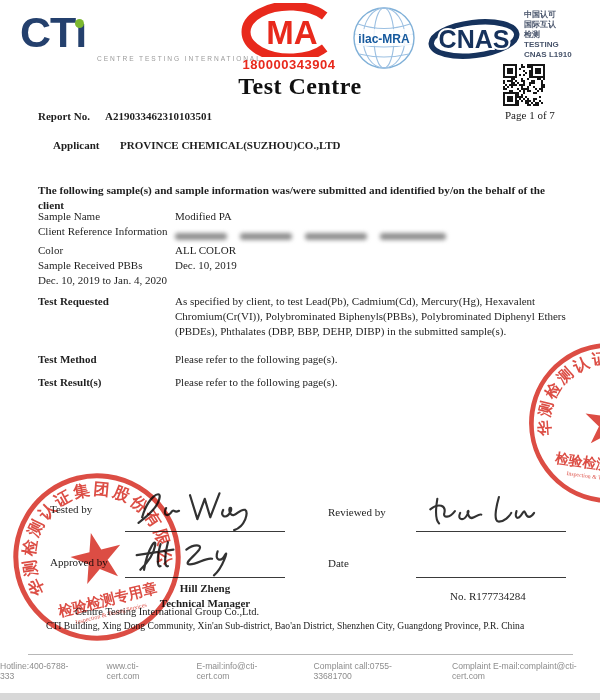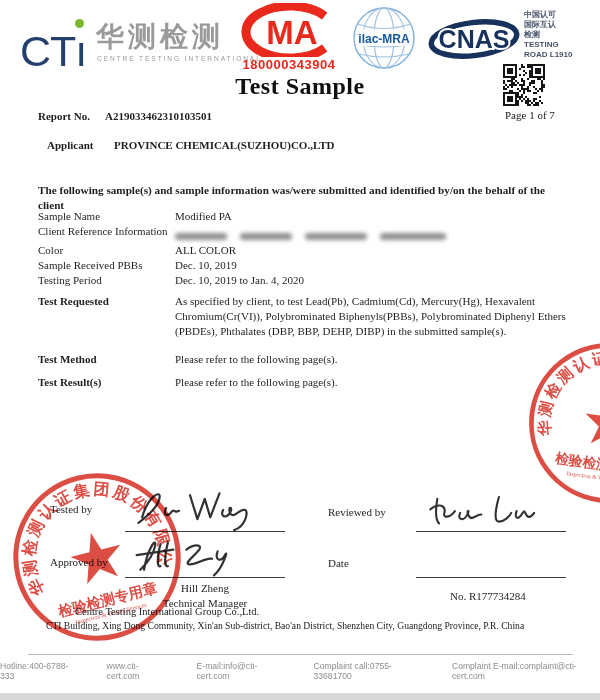--- a/index.html
+++ b/index.html
@@ -1,21 +1,21 @@
 <!DOCTYPE html>
 <html><head>
 <meta charset="utf-8">
 <style>
   html,body{margin:0;padding:0;background:#fff;}
   .page{position:relative;width:600px;height:700px;background:#fff;overflow:hidden;
         font-family:"Liberation Serif",serif;color:#1f1f1f;}
   .abs{position:absolute;}
 
   
-  .cti-word{left:20px;top:30px;font-family:"Liberation Sans",sans-serif;font-weight:normal;
+  .cti-word{left:20px;top:11px;font-family:"Liberation Sans",sans-serif;font-weight:bold;
             font-size:43px;line-height:1;color:#24406d;letter-spacing:-1px;}
   .cti-dot{left:75px;top:19px;width:9px;height:9px;border-radius:50%;background:#7cb82f;}
   .cti-cn{left:96px;top:18px;font-size:28px;color:#9a9a9a;letter-spacing:4px;
           font-family:"Liberation Sans",sans-serif;font-weight:600;}
   .cti-sub{left:97px;top:55px;font-size:6.6px;color:#9a9a9a;letter-spacing:1.9px;
            font-family:"Liberation Sans",sans-serif;}
 
   
   .cma-svg{left:236px;top:3px;}
   .cma-num{left:230px;top:57px;width:118px;text-align:center;color:#e8291c;
@@ -34,42 +34,42 @@
   .qr b{position:absolute;width:10px;height:10px;border:2px solid #161616;background:#fff;z-index:1;}
   .qr b::after{content:"";position:absolute;left:2px;top:2px;width:6px;height:6px;background:#161616;}
   .qr .f1{left:0;top:0}.qr .f2{right:0;top:0}.qr .f3{left:0;bottom:0}
   .pageno{left:505px;top:109px;width:80px;font-size:11px;color:#1a1a1a;}
 
   
   .hrow{display:flex;font-size:11px;}
   .hrow .lbl{width:67px;font-weight:bold;}
   .hrow .val{font-weight:600;}
   #row-reportno{left:38px;top:110px;width:540px;}
-  #row-applicant{left:47px;top:139px;width:540px;}
+  #row-applicant{left:53px;top:139px;width:540px;}
   #row-address{left:38px;top:155px;width:545px;}
 
   .intro{left:38px;top:183px;width:534px;font-size:11.2px;font-weight:bold;line-height:14.5px;}
 
   
   .fields{left:38px;top:209px;width:534px;font-size:11px;line-height:15px;}
   .frow{display:flex;}
   .frow .lbl{width:137px;flex:none;}
   .frow .val{flex:1;}
   .blurwrap{padding-top:4px;}
   .blur{display:inline-block;height:7px;border-radius:3px;background:#8f8f8f;
         filter:blur(2.2px);margin-right:13px;vertical-align:middle;}
   .b1{width:52px}.b2{width:52px}.b3{width:62px}.b4{width:66px}
   .m6{margin-top:6px}.m12{margin-top:13px}.m8{margin-top:8px}
   .bold{font-weight:bold;}
 
   
   .sig-label{font-size:11px;}
   .sig-line{position:absolute;border-top:1.3px solid #3a3a3a;}
   .sig{stroke:#1c1c1c;stroke-width:2.4;fill:none;stroke-linecap:round;stroke-linejoin:round;opacity:.9;}
-  .nameblock{left:125px;width:160px;text-align:center;font-size:11px;line-height:15px;}
+  .nameblock{left:125px;width:160px;text-align:center;font-size:11px;line-height:15px;font-weight:bold;}
 
   
   .stamp{color:#d7342a;opacity:.88;mix-blend-mode:multiply;pointer-events:none;}
   .stamp-left{left:8px;top:468px;transform:rotate(-14deg);}
   .stamp-right{left:524px;top:338px;transform:rotate(8deg);}
 
   
   .co-name{left:75px;top:606px;font-size:10.5px;color:#222;}
   .co-addr{left:46px;top:620px;font-size:9.6px;color:#222;}
   .foot-line{left:28px;top:654px;width:545px;border-top:1px solid #b7b7b7;}
@@ -77,21 +77,20 @@
           font-family:"Liberation Sans",sans-serif;font-size:8.6px;color:#8d8d8d;}
   .bottombar{left:0;top:693px;width:600px;height:7px;background:#d8d8d8;}
 </style>
 </head>
 <body>
 
 <div class="page">
 
   <div class="abs cti-word"><span>CT</span><span>ı</span></div>
   <div class="abs cti-dot"></div>
-  <div class="abs cti-cn">华测检测</div>
   <div class="abs cti-sub">CENTRE TESTING INTERNATIONAL</div>
 
   <svg class="abs cma-svg" width="112" height="54" viewBox="0 0 112 54">
     <path d="M 88.7 13 A 44 26 0 1 0 88.7 45" fill="none" stroke="#e8291c" stroke-width="9"></path>
     <text x="56" y="41" text-anchor="middle" font-family="Liberation Sans,sans-serif" font-weight="bold" font-size="33" fill="#e8291c">MA</text>
   </svg>
   <div class="abs cma-num">180000343904</div>
 
   <svg class="abs ilac-svg" width="64" height="64" viewBox="0 0 64 64">
     <circle cx="32" cy="32" r="30" fill="#fff" stroke="#7fb0d8" stroke-width="1.4"></circle>
@@ -105,24 +104,24 @@
   <svg class="abs cnas-svg" width="92" height="52" viewBox="0 0 92 52">
     <ellipse cx="46" cy="26" rx="43" ry="16.5" fill="none" stroke="#16325c" stroke-width="5.5" transform="rotate(-7 46 26)"></ellipse>
     <text x="46" y="35" text-anchor="middle" font-family="Liberation Sans,sans-serif" font-weight="bold" font-size="25" fill="#16325c" stroke="#ffffff" stroke-width="4" paint-order="stroke">CNAS</text>
   </svg>
 
   <div class="abs accr">
     <div>中国认可</div>
     <div>国际互认</div>
     <div>检测</div>
     <div>TESTING</div>
-    <div>ROAD L1910</div>
+    <div>CNAS L1910</div>
   </div>
 
-  <div class="abs title">Test Sample</div>
+  <div class="abs title">Test Centre</div>
   <div class="abs qr">
       <i style="left:0px;top:0px"></i>
       <i style="left:2px;top:0px"></i>
       <i style="left:4px;top:0px"></i>
       <i style="left:12px;top:0px"></i>
       <i style="left:18px;top:0px"></i>
       <i style="left:24px;top:0px"></i>
       <i style="left:26px;top:0px"></i>
       <i style="left:28px;top:0px"></i>
       <i style="left:34px;top:0px"></i>
@@ -320,21 +319,20 @@
     </div>
     <div class="frow">
       <span class="lbl">Color</span>
       <span class="val">ALL COLOR</span>
     </div>
     <div class="frow">
       <span class="lbl">Sample Received PBBs</span>
       <span class="val">Dec. 10, 2019</span>
     </div>
     <div class="frow">
-      <span class="lbl">Testing Period</span>
       <span class="val">Dec. 10, 2019 to Jan. 4, 2020</span>
     </div>
 
     <div class="frow m6">
       <span class="lbl bold">Test Requested</span>
       <span class="val">As specified by client, to test Lead(Pb), Cadmium(Cd), Mercury(Hg), Hexavalent Chromium(Cr(VI)), Polybrominated Biphenyls(PBBs), Polybrominated Diphenyl Ethers (PBDEs), Phthalates (DBP, BBP, DEHP, DIBP) in the submitted sample(s).</span>
     </div>
     <div class="frow m12">
       <span class="lbl bold">Test Method</span>
       <span class="val">Please refer to the following page(s).</span>

